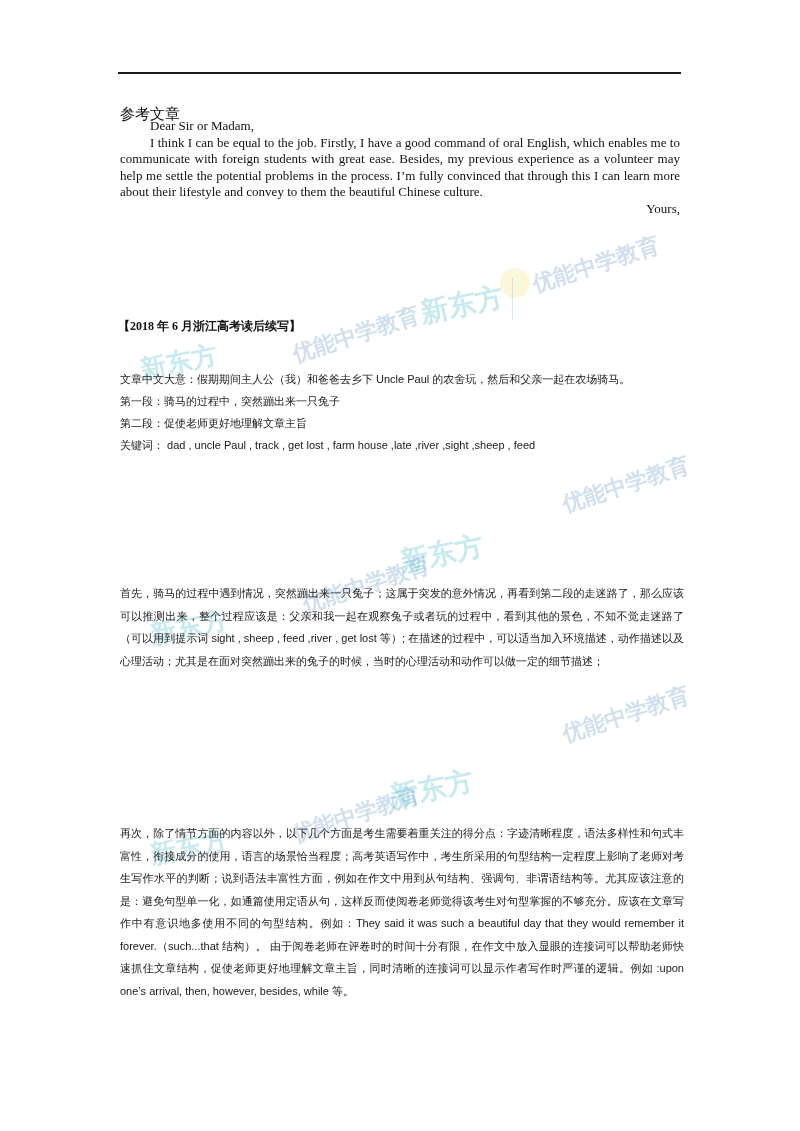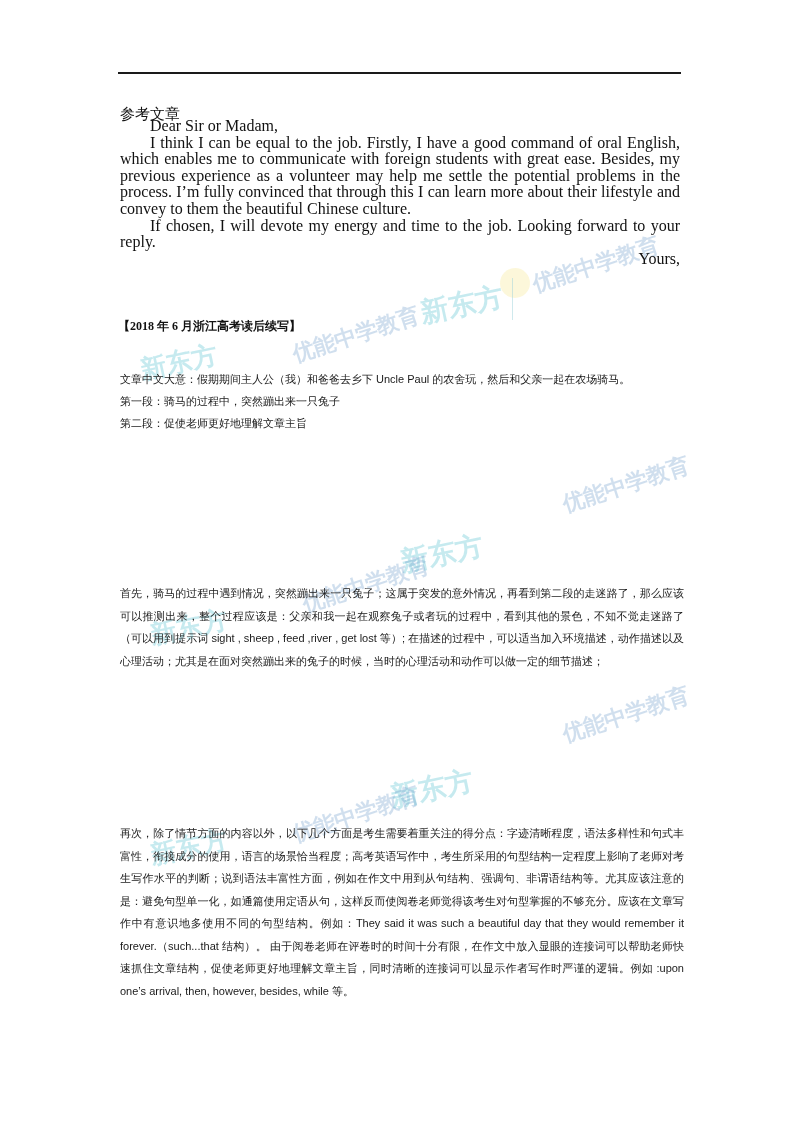--- a/index.html
+++ b/index.html
@@ -2,21 +2,21 @@
 <html><head>
 <meta charset="utf-8">
 <style>
   html, body { margin: 0; padding: 0; background: #ffffff; }
   body { width: 800px; height: 1131px; position: relative; overflow: hidden; }
   .page { position: absolute; left: 0; top: 0; width: 800px; height: 1131px; }
   .top-rule { position: absolute; left: 118px; top: 72px; width: 563px; height: 2px; background: #1a1a1a; }
   .serif { font-family: "Liberation Serif", "DejaVu Serif", serif; color: #111; }
   .sans { font-family: "Liberation Sans", "DejaVu Sans", sans-serif; color: #1a1a1a; }
   .heading1 { position: absolute; left: 120px; top: 105px; font-size: 15px; font-weight: normal; }
-  .letter { position: absolute; left: 120px; top: 118px; width: 560px; font-size: 16px; line-height: 16.6px; }
+  .letter { position: absolute; left: 120px; top: 118px; width: 560px; font-size: 13px; line-height: 16.6px; }
   .letter p { margin: 0; text-align: justify; }
   .letter .indent { text-indent: 30px; }
   .letter .right { text-align: right; }
   .heading2 { position: absolute; left: 118px; top: 318px; font-size: 12px; font-weight: bold; }
   .block { position: absolute; left: 120px; width: 564px; font-size: 11px; line-height: 22.5px; }
   .block p { margin: 0; text-align: justify; }
   .summary { top: 368px; line-height: 22px; }
   .para1 { top: 468px; }
   .para2 { top: 582px; }
   .para3 { top: 718px; }
@@ -47,30 +47,30 @@
   <div class="wm wm-blue" style="left:560px;top:700px;font-size:22px;transform:rotate(-18deg);">优能中学教育</div>
   <div class="wm wm-cyan" style="left:390px;top:770px;font-size:28px;transform:rotate(-12deg);">新东方</div>
   <div class="wm wm-blue" style="left:290px;top:800px;font-size:22px;transform:rotate(-18deg);">优能中学教育</div>
   <div class="wm wm-cyan" style="left:150px;top:830px;font-size:26px;transform:rotate(-12deg);">新东方</div>
 
   <div class="heading1 serif">参考文章</div>
 
   <div class="letter serif">
     <p class="indent">Dear Sir or Madam,</p>
     <p class="indent">I think I can be equal to the job. Firstly, I have a good command of oral English, which enables me to communicate with foreign students with great ease. Besides, my previous experience as a volunteer may help me settle the potential problems in the process. I’m fully convinced that through this I can learn more about their lifestyle and convey to them the beautiful Chinese culture.</p>
-    <p class="indent">If chosen, I will devote my energy and time to the job. Looking forward to your reply.</p>
     <p class="right">Yours,</p>
   </div>
 
   <div class="heading2 serif">【2018 年 6 月浙江高考读后续写】</div>
 
   <div class="block summary sans">
     <p style="white-space:nowrap;">文章中文大意：假期期间主人公（我）和爸爸去乡下 Uncle Paul 的农舍玩，然后和父亲一起在农场骑马。</p>
     <p>第一段：骑马的过程中，突然蹦出来一只兔子</p>
     <p>第二段：促使老师更好地理解文章主旨</p>
+    <p>关键词： dad , uncle Paul , track , get lost , farm house ,late ,river ,sight ,sheep , feed</p>
   </div>
 
 
   <div class="block para2 sans">
     <p>首先，骑马的过程中遇到情况，突然蹦出来一只兔子；这属于突发的意外情况，再看到第二段的走迷路了，那么应该可以推测出来，整个过程应该是：父亲和我一起在观察兔子或者玩的过程中，看到其他的景色，不知不觉走迷路了（可以用到提示词 sight , sheep , feed ,river , get lost 等）; 在描述的过程中，可以适当加入环境描述，动作描述以及心理活动；尤其是在面对突然蹦出来的兔子的时候，当时的心理活动和动作可以做一定的细节描述；</p>
   </div>
 
 
   <div class="block para4 sans">
     <p>再次，除了情节方面的内容以外，以下几个方面是考生需要着重关注的得分点：字迹清晰程度，语法多样性和句式丰富性，衔接成分的使用，语言的场景恰当程度；高考英语写作中，考生所采用的句型结构一定程度上影响了老师对考生写作水平的判断；说到语法丰富性方面，例如在作文中用到从句结构、强调句、非谓语结构等。尤其应该注意的是：避免句型单一化，如通篇使用定语从句，这样反而使阅卷老师觉得该考生对句型掌握的不够充分。应该在文章写作中有意识地多使用不同的句型结构。例如：They said it was such a beautiful day that they would remember it forever.（such...that 结构）。 由于阅卷老师在评卷时的时间十分有限，在作文中放入显眼的连接词可以帮助老师快速抓住文章结构，促使老师更好地理解文章主旨，同时清晰的连接词可以显示作者写作时严谨的逻辑。例如 :upon one’s arrival, then, however, besides, while 等。</p>

